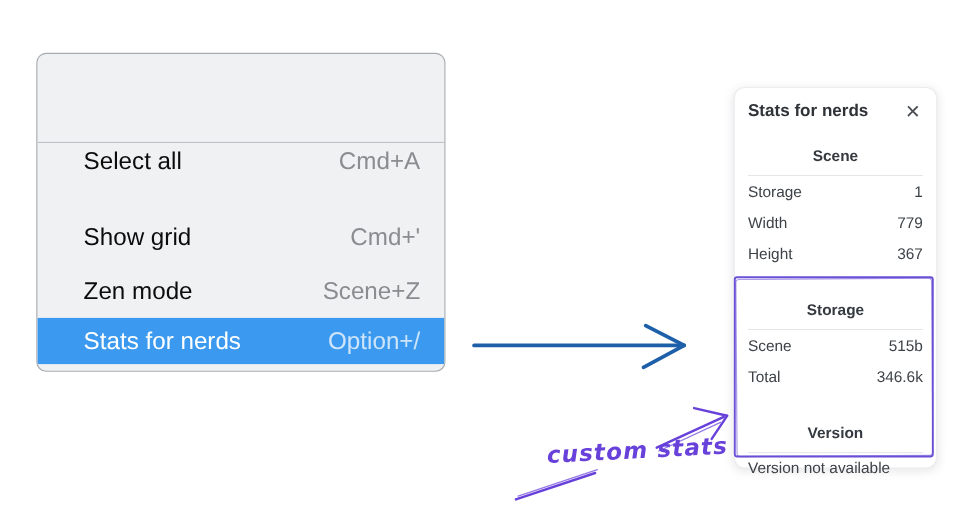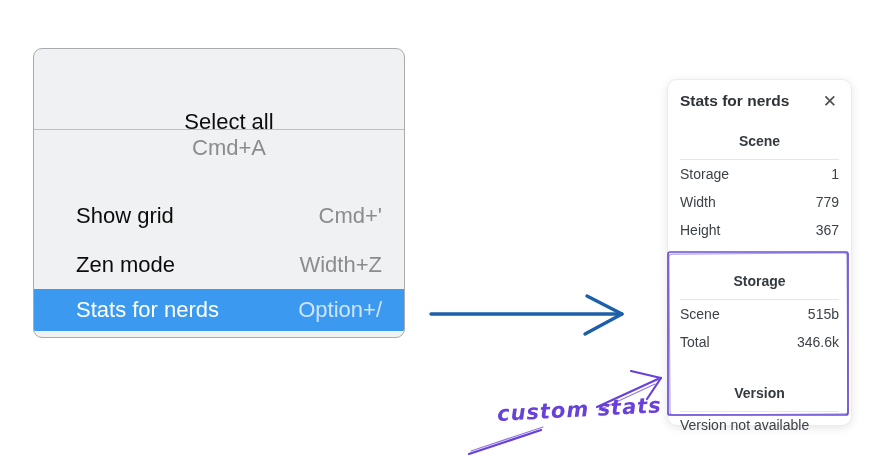--- a/index.html
+++ b/index.html
@@ -17,21 +17,21 @@
     display: flex; align-items: center; justify-content: space-between;
     padding: 0 22px 0 42px; font-size: 22px; color: #0c0c0c; cursor: default;
   }
   .menu-row .shortcut { color: #8c8c90; }
   .menu-row.highlighted { background: #3b9af0; color: #ffffff; height: 42px; }
   .menu-row.highlighted .shortcut { color: #cde4fa; }
   .menu-sep {
     position: absolute; left: 0; top: 80px; width: 100%; height: 0;
     border-top: 1px solid #bfc1c4;
   }
-  .row-select-all { top: 60px; flex-direction: column; }
+  .row-select-all { top: 76px; }
   .row-show-grid  { top: 145px; gap: 36px; }
   .row-zen-mode   { top: 194px; }
   .row-view-mode  { top: 241px; }
   .row-stats      { top: 240px; }
 
   
   .blue-arrow { position: absolute; left: 425px; top: 288px; }
 
   
   .panel {
@@ -82,21 +82,21 @@
 
   <div class="menu-sep"></div>
 
   <div class="menu-row row-show-grid">
     <span>Show grid</span>
     <span class="shortcut">Cmd+'</span>
   </div>
 
   <div class="menu-row row-zen-mode">
     <span>Zen mode</span>
-    <span class="shortcut">Width+Z</span>
+    <span class="shortcut">Scene+Z</span>
   </div>
 
   <div class="menu-row row-view-mode">
     <span>View mode</span>
     <span class="shortcut">Option+R</span>
   </div>
 
   <div class="menu-row highlighted row-stats">
     <span>Stats for nerds</span>
     <span class="shortcut">Option+/</span>

